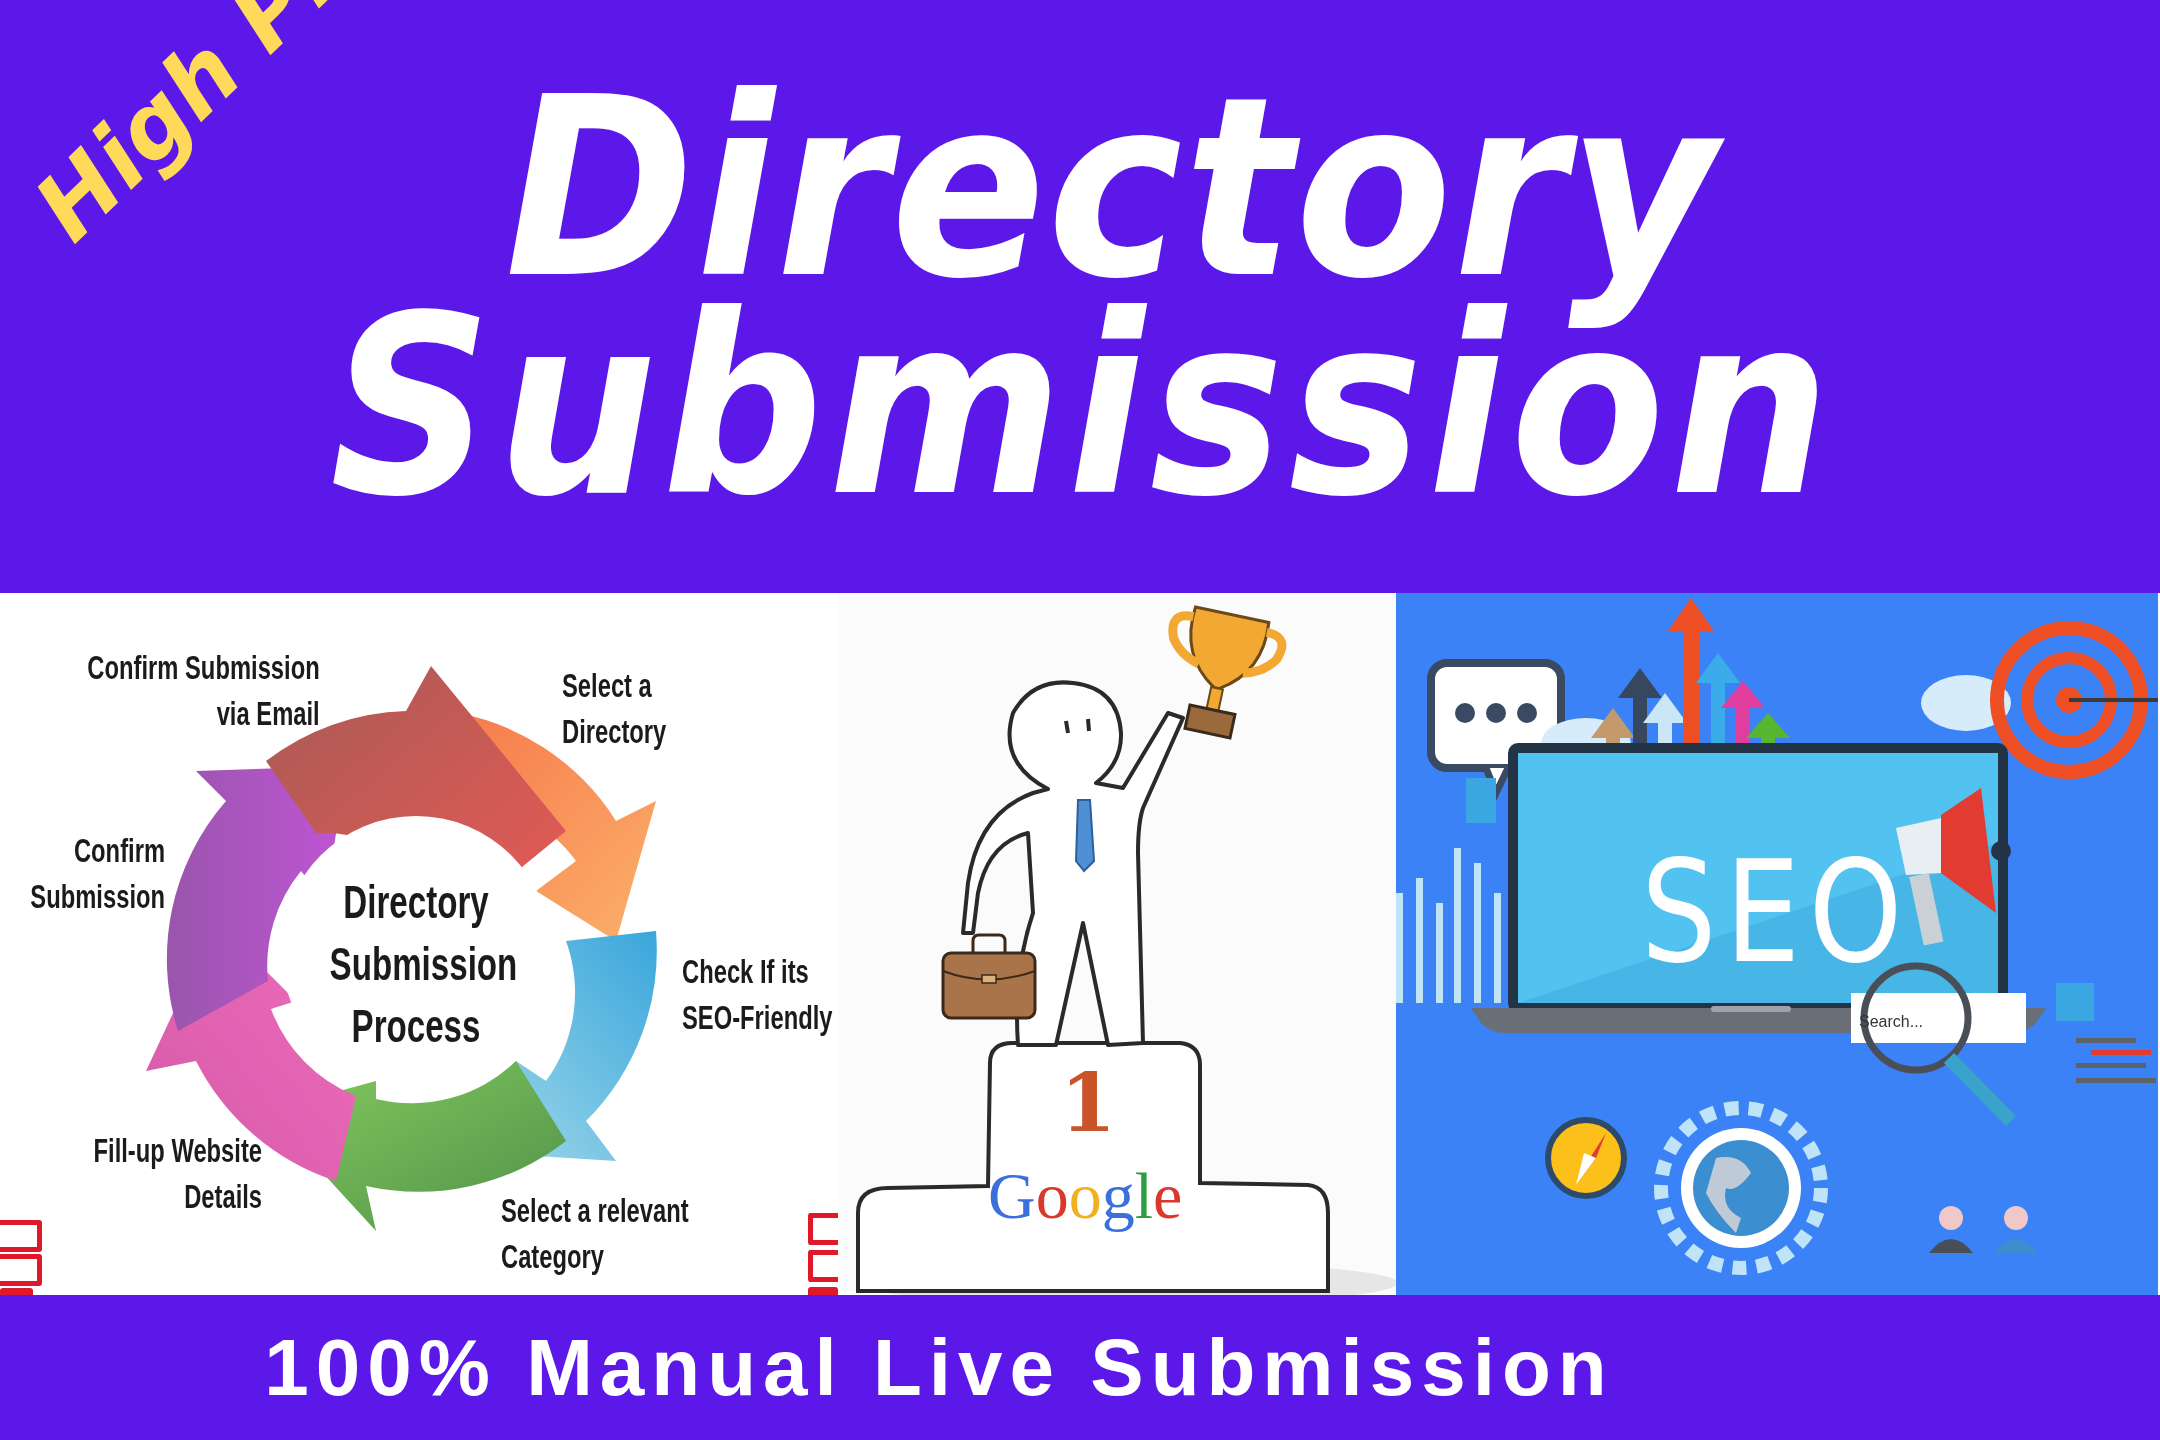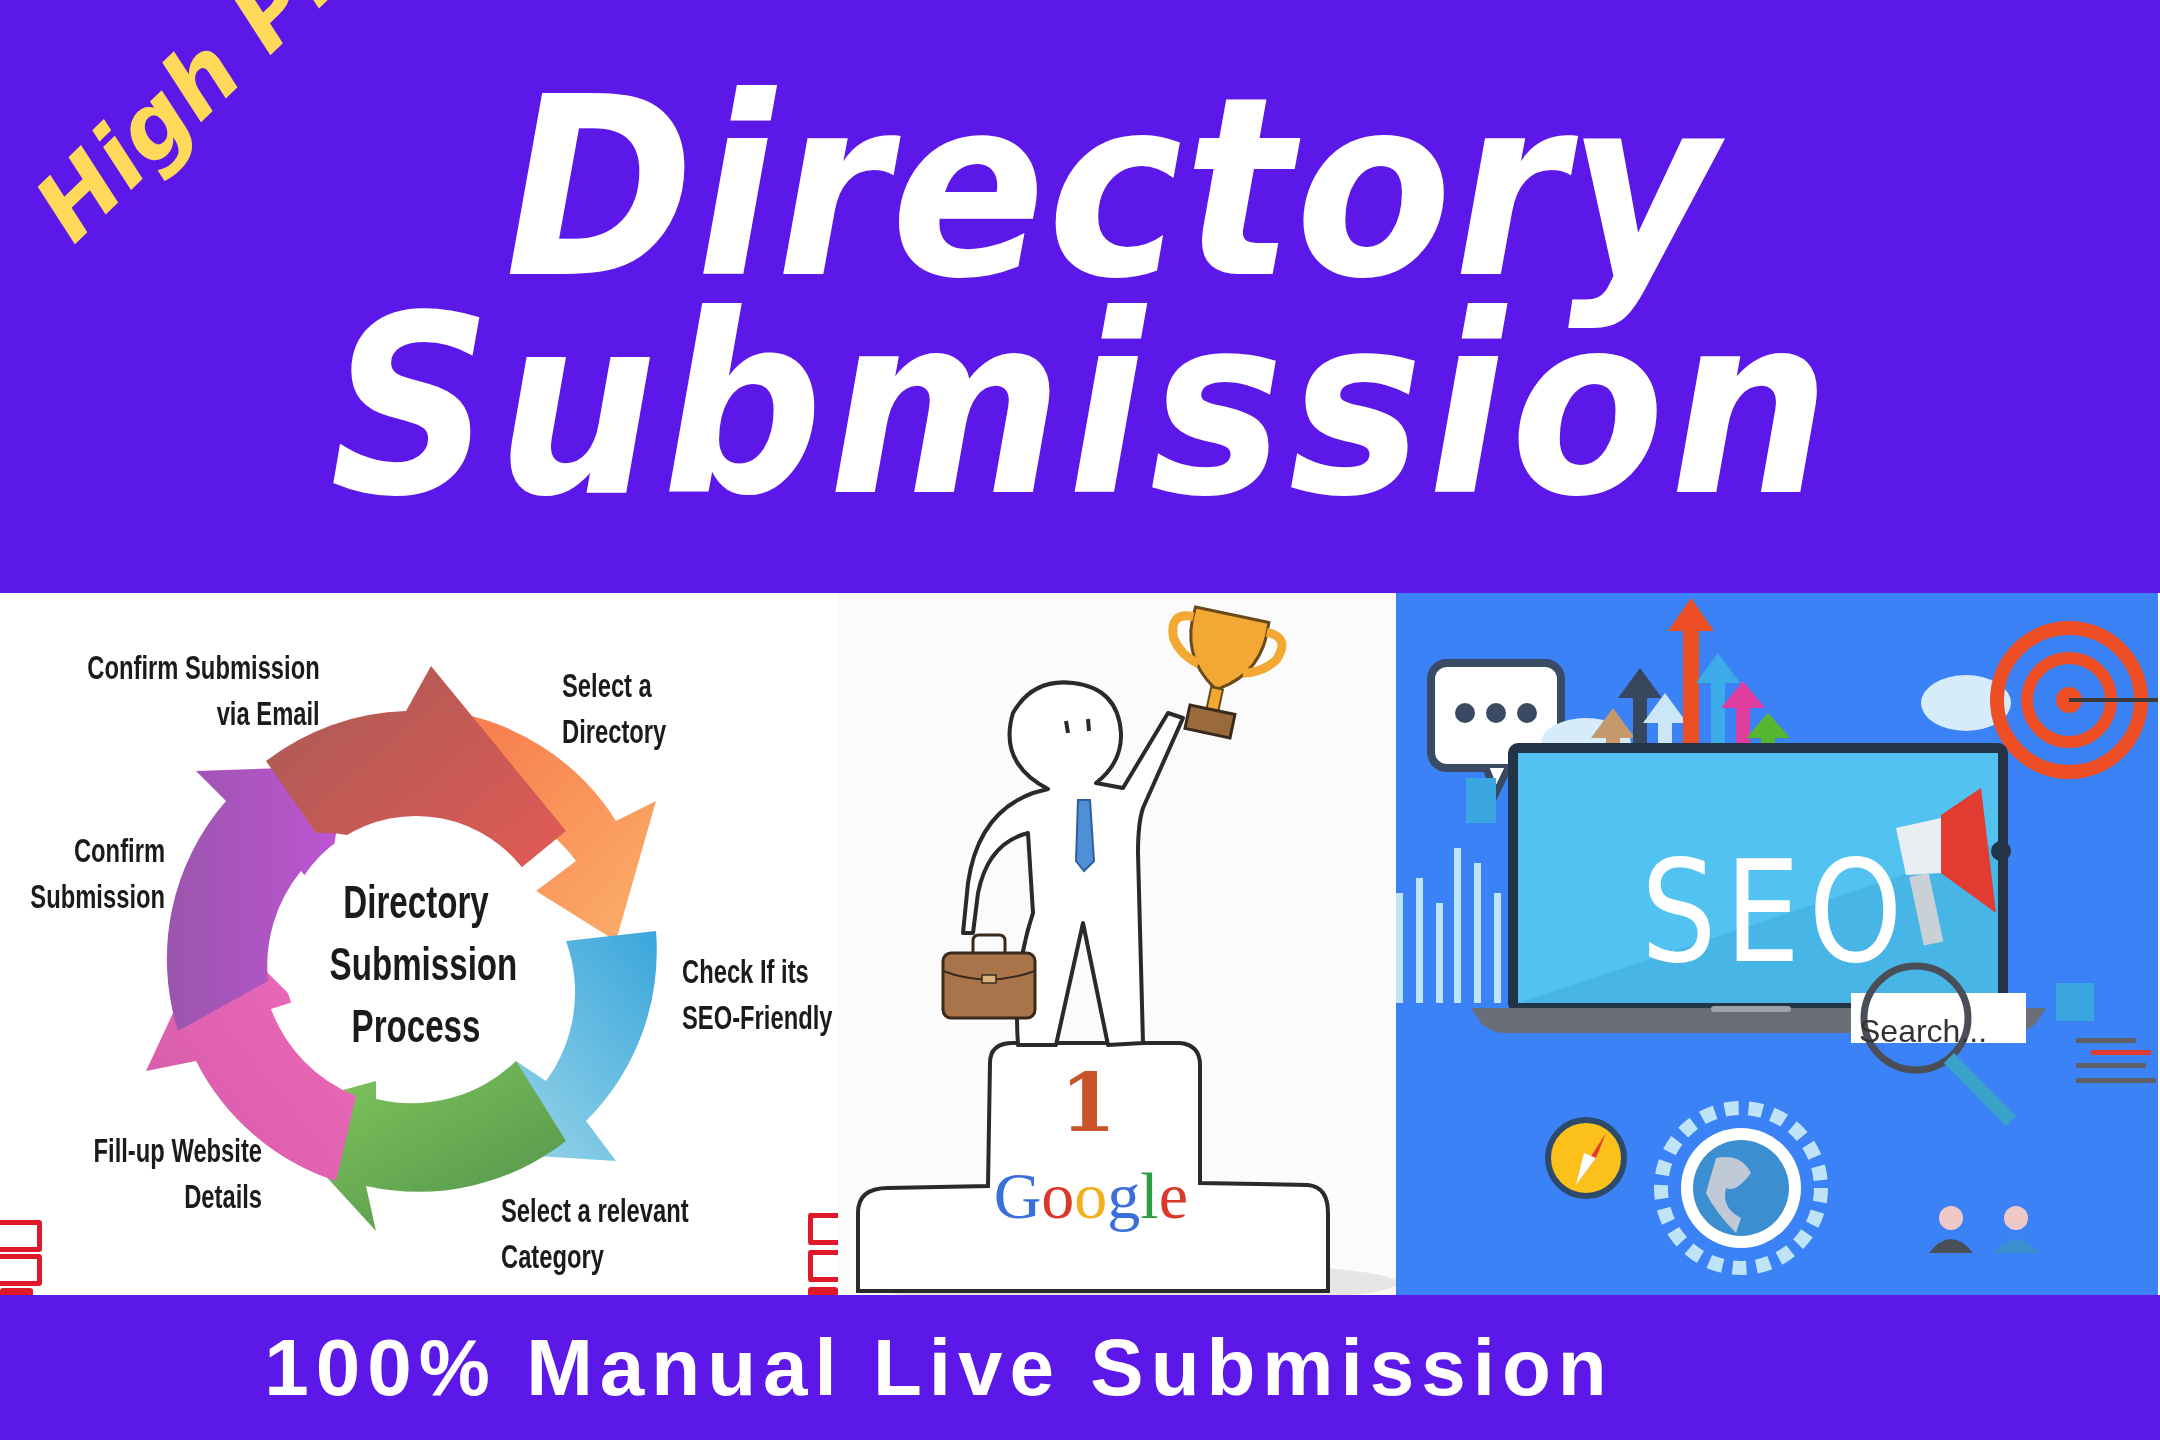--- a/index.html
+++ b/index.html
@@ -14,24 +14,24 @@
   .tagline{position:absolute;left:0;top:1300px;width:1878px;height:135px;display:flex;align-items:center;justify-content:center;color:#ffffff;font-family:"Liberation Sans",sans-serif;font-weight:bold;font-size:80px;letter-spacing:7px;}
   .panel{position:absolute;top:593px;height:702px;overflow:hidden;}
   .p-left{left:0;width:838px;background:#ffffff;}
   .p-mid{left:838px;width:560px;background:#fbfbfb;}
   .p-right{left:1396px;width:762px;background:#3b82f6;}
   .lbl{position:absolute;font-family:"Liberation Sans",sans-serif;font-weight:bold;color:#1b1b1b;font-size:33px;line-height:46px;white-space:nowrap;transform:scaleX(0.72);}
   .lbl.r{text-align:right;transform-origin:right top;}
   .lbl.l{text-align:left;transform-origin:left top;}
   .center-lbl{position:absolute;left:296px;top:278px;width:240px;text-align:center;font-family:"Liberation Sans",sans-serif;font-weight:bold;color:#1b1b1b;font-size:46px;line-height:62px;transform:scaleX(0.72);transform-origin:center top;}
   .redmark{position:absolute;background:#e0192a;border-radius:3px;}
-  .google{position:absolute;left:150px;top:570px;width:200px;text-align:right;font-family:"Liberation Serif",serif;font-size:66px;line-height:1;}
+  .google{position:absolute;left:150px;top:570px;width:200px;text-align:left;font-family:"Liberation Serif",serif;font-size:66px;line-height:1;}
   .podium-num{position:absolute;left:220px;top:470px;width:60px;text-align:center;font-family:"DejaVu Serif",serif;font-weight:bold;font-size:80px;color:#c9542a;line-height:1;}
   .seo-text{position:absolute;left:200px;top:250px;width:360px;text-align:center;color:#ffffff;font-family:"DejaVu Sans",sans-serif;font-size:140px;font-weight:normal;letter-spacing:10px;line-height:1;transform:scaleX(0.85);}
-  .search-text{position:absolute;left:463px;top:420px;font-family:"Liberation Sans",sans-serif;font-size:32px;color:#333;}
+  .search-text{position:absolute;left:463px;top:420px;font-family:"Liberation Sans",sans-serif;font-size:16px;color:#333;}
 </style>
 </head>
 <body>
 
 <div class="band-top"></div>
 <div class="white-band"></div>
 
 <div class="badge">High PR</div>
 <div class="title title-1">Directory</div>
 <div class="title title-2">Submission</div>

